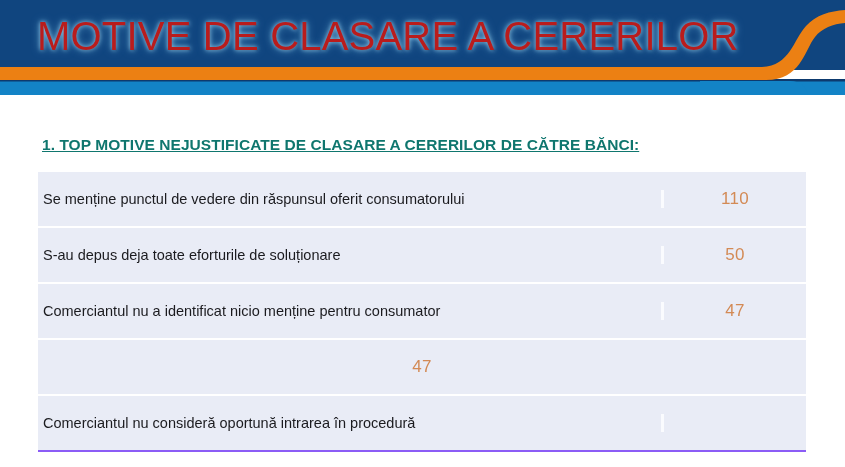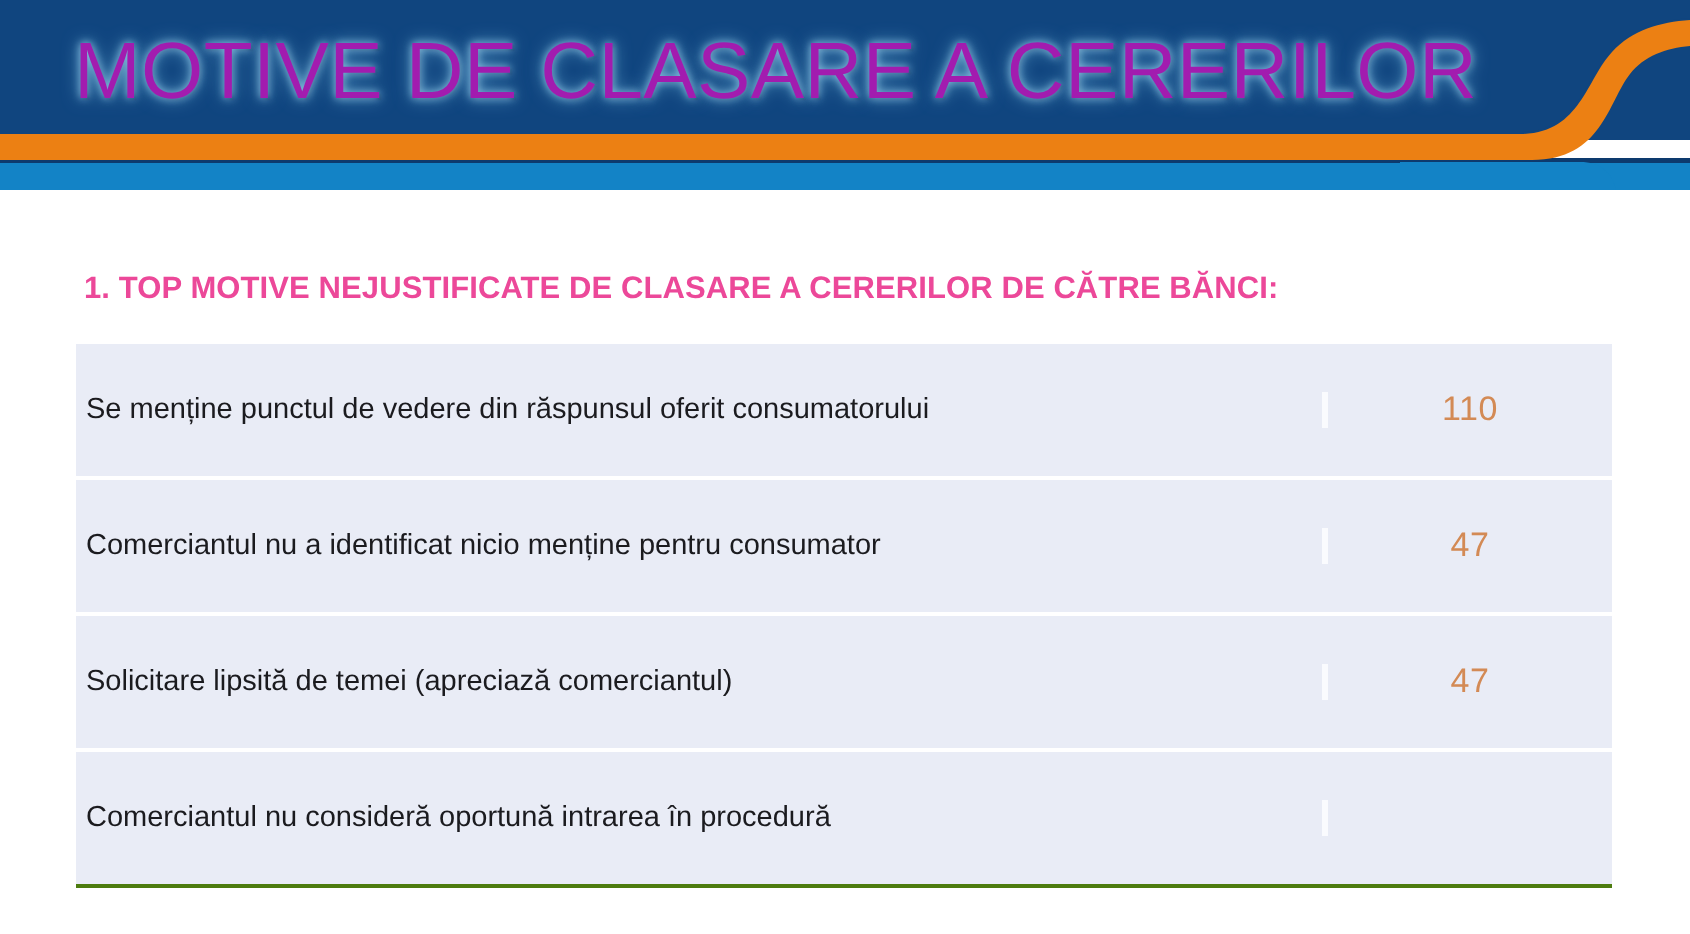--- a/index.html
+++ b/index.html
@@ -34,63 +34,64 @@
   .banner-title {
     position: absolute;
     left: 37px;
     top: 8px;
     width: 740px;
     height: 56px;
     line-height: 56px;
     font-size: 40px;
     font-weight: 400;
     letter-spacing: 0.2px;
-    color: #a21caf;
+    color: #b91c1c;
     white-space: nowrap;
     text-shadow:
        0 0 4px rgba(150,205,235,0.95),
        0 0 9px rgba(120,190,230,0.75),
        1px 1px 1px rgba(0,30,70,0.35);
     z-index: 3;
   }
 
   
   .subtitle {
     position: absolute;
     left: 42px;
     top: 136px;
     font-size: 15.5px;
     font-weight: bold;
-    color: #ec4899;
+    color: #0f766e;
     letter-spacing: 0.05px;
     white-space: nowrap;
+    text-decoration: underline;
   }
 
   
   .table {
     position: absolute;
     left: 38px;
     top: 172px;
     width: 768px;
     background: #e9ecf6;
     border-collapse: collapse;
     box-sizing: border-box;
   }
   .trow {
     position: relative;
-    height: 68px;
+    height: 56px;
     box-sizing: border-box;
     display: flex;
     align-items: center;
     border-bottom: 2px solid #ffffff;
     background: #e9ecf6;
     justify-content: space-between;
   }
   .trow:last-child {
-    border-bottom: 2px solid #4d7c0f;
+    border-bottom: 2px solid #8b5cf6;
   }
   .cell-label {
     box-sizing: border-box;
     width: 626px;
     padding-left: 5px;
     padding-right: 10px;
     font-size: 14.5px;
     color: #1b1b1f;
     line-height: 1.25;
     border-right: 3px solid #fafbfe;
@@ -133,28 +134,31 @@
 
 <div class="subtitle">1. TOP MOTIVE NEJUSTIFICATE DE CLASARE A CERERILOR DE CĂTRE BĂNCI:</div>
 
 <div class="table">
 
   <div class="trow">
     <div class="cell-label">Se menține punctul de vedere din răspunsul oferit consumatorului</div>
     <div class="cell-value">110</div>
   </div>
 
+  <div class="trow">
+    <div class="cell-label">S-au depus deja toate eforturile de soluționare</div>
+    <div class="cell-value">50</div>
+  </div>
 
   <div class="trow">
     <div class="cell-label">Comerciantul nu a identificat nicio menține pentru consumator</div>
     <div class="cell-value">47</div>
   </div>
 
   <div class="trow">
-    <div class="cell-label">Solicitare lipsită de temei (apreciază comerciantul)</div>
     <div class="cell-value">47</div>
   </div>
 
   <div class="trow">
     <div class="cell-label">Comerciantul nu consideră oportună intrarea în procedură</div>
   </div>
 
 </div>
 
 </body></html>

